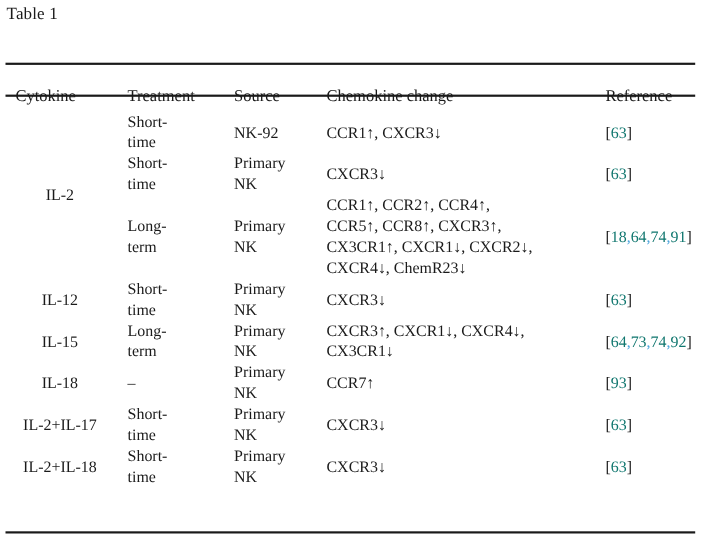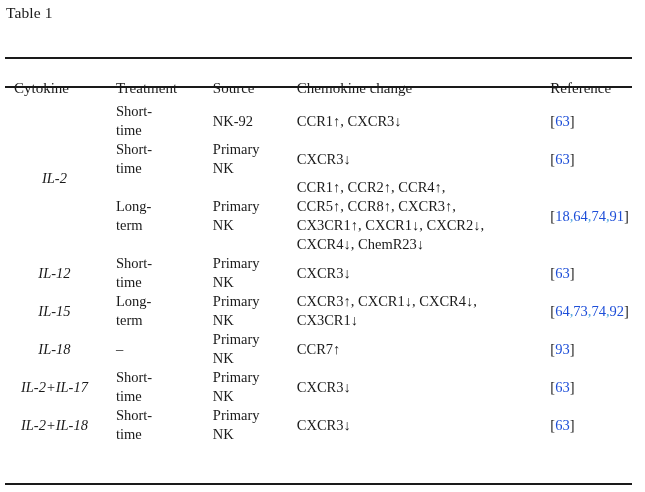--- a/index.html
+++ b/index.html
@@ -101,29 +101,29 @@
     padding-right: 14px;
   }
   td.c-trt { padding-left: 7px; }
   td.c-src { padding-left: 9px; }
   td.c-chg { padding-left: 5px; }
   td.c-ref { padding-left: 35px; }
 
   
   .wrap-narrow { display: block; max-width: 60px; }
   .wrap-src    { display: block; max-width: 66px; }
-  .wrap-cyt    { display: block; font-style: italic; }
+  .wrap-cyt    { display: block; }
   .wrap-ref    { display: block; max-width: 62px; }
 
   .chg-lines span { display: block; white-space: nowrap; }
 
   
   .ref { white-space: normal; }
   .ref .brk { color: #1a1a1a; }
-  .ref .num { color: #1d4ed8; }
+  .ref .num { color: #0f766e; }
   .ref .sep { color: #4ea5dd; }
 
   .dash { display: inline-block; }
 </style>
 </head>
 <body>
 
 <div class="sheet">
 
   <div class="caption-block">

